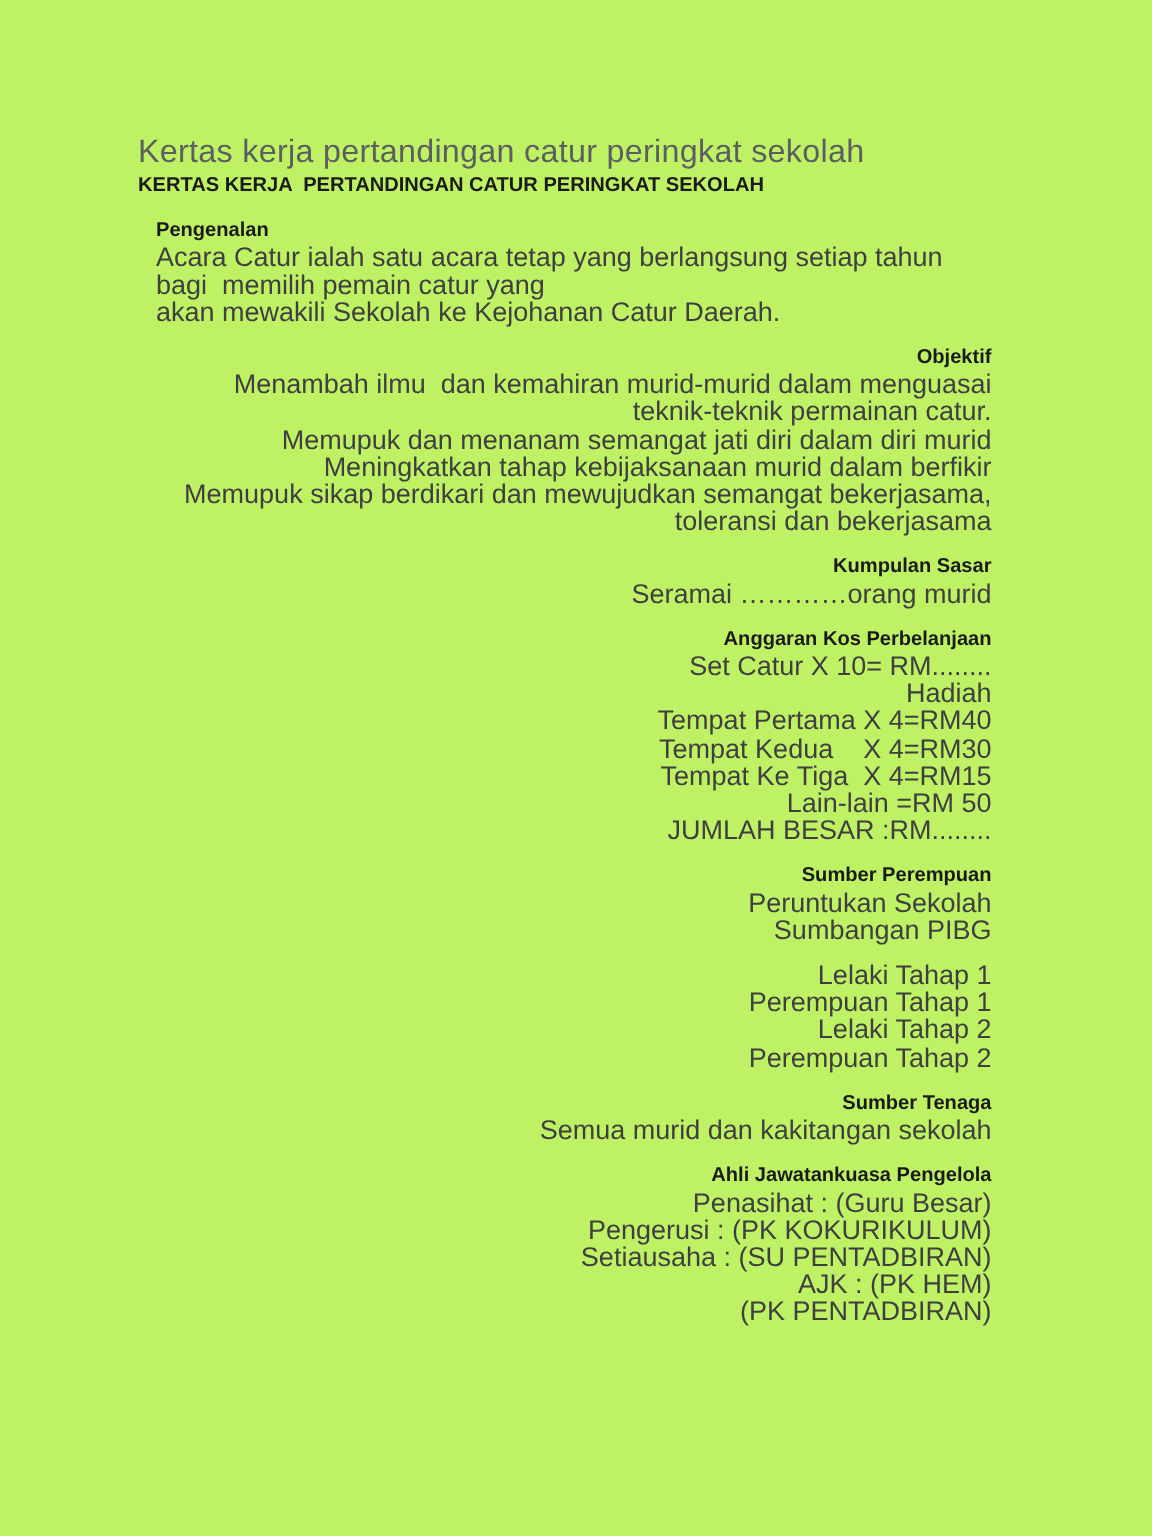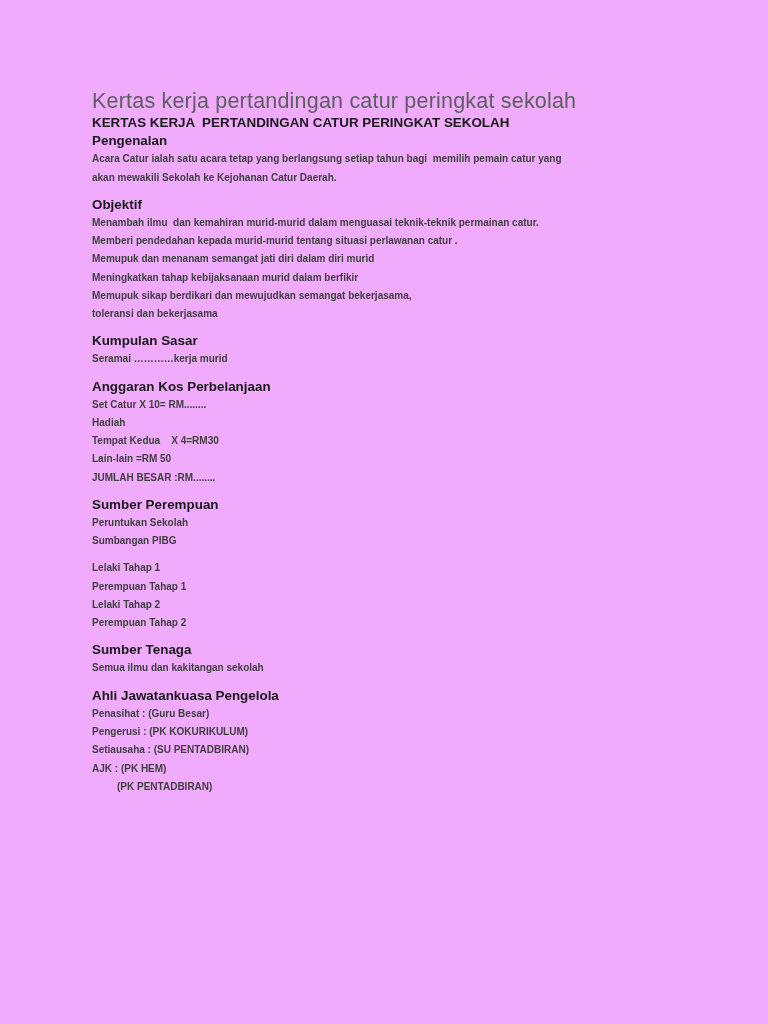--- a/index.html
+++ b/index.html
@@ -4,21 +4,21 @@
 <style>
   html, body {
     margin: 0;
     padding: 0;
     background: #ffffff;
   }
   .page {
     position: relative;
     width: 768px;
     height: 1024px;
-    background: #f0abfc;
+    background: #bef264;
     box-sizing: border-box;
     padding: 88px 95px 0 92px;
     font-family: "Liberation Sans", sans-serif;
     overflow: hidden;
   }
   .doc-title {
     margin: 0;
     font-size: 21.5px;
     font-weight: 400;
     letter-spacing: 0.2px;
@@ -26,84 +26,85 @@
     line-height: 26px;
     white-space: pre-wrap;
   }
   .doc-heading {
     font-size: 13.4px;
     font-weight: 700;
     color: #1a1a1a;
     line-height: 18.2px;
     white-space: pre-wrap;
   }
-  .section { margin: 0; }
-  .section + .section { margin-top: 9px; }
+  .section { margin: 12px; }
+  .section + .section { margin-top: 9px; text-align: right; }
   .section-header {
     font-size: 13.4px;
     font-weight: 700;
     color: #1a1a1a;
     line-height: 18.2px;
     white-space: pre-wrap;
   }
   .line {
-    font-size: 10px;
-    font-weight: 700;
+    font-size: 18px;
+    font-weight: 400;
     color: #3f3f3f;
     line-height: 18.2px;
     white-space: pre-wrap;
   }
 </style>
 </head>
 <body>
 
 <div class="page">
   <h1 class="doc-title">Kertas kerja pertandingan catur peringkat sekolah</h1>
   <div class="doc-heading">KERTAS KERJA  PERTANDINGAN CATUR PERINGKAT SEKOLAH</div>
   <div id="sections">
       <div class="section">
         <div class="section-header">Pengenalan</div>
         <div class="line">Acara Catur ialah satu acara tetap yang berlangsung setiap tahun bagi  memilih pemain catur yang</div>
         <div class="line">akan mewakili Sekolah ke Kejohanan Catur Daerah.</div>
       </div>
       <div class="section">
         <div class="section-header">Objektif</div>
         <div class="line">Menambah ilmu  dan kemahiran murid-murid dalam menguasai teknik-teknik permainan catur.</div>
-        <div class="line">Memberi pendedahan kepada murid-murid tentang situasi perlawanan catur .</div>
         <div class="line">Memupuk dan menanam semangat jati diri dalam diri murid</div>
         <div class="line">Meningkatkan tahap kebijaksanaan murid dalam berfikir</div>
         <div class="line">Memupuk sikap berdikari dan mewujudkan semangat bekerjasama,</div>
         <div class="line">toleransi dan bekerjasama</div>
       </div>
       <div class="section">
         <div class="section-header">Kumpulan Sasar</div>
-        <div class="line">Seramai …………kerja murid</div>
+        <div class="line">Seramai …………orang murid</div>
       </div>
       <div class="section">
         <div class="section-header">Anggaran Kos Perbelanjaan</div>
         <div class="line">Set Catur X 10= RM........</div>
         <div class="line">Hadiah</div>
+        <div class="line">Tempat Pertama X 4=RM40</div>
         <div class="line">Tempat Kedua    X 4=RM30</div>
+        <div class="line">Tempat Ke Tiga  X 4=RM15</div>
         <div class="line">Lain-lain =RM 50</div>
         <div class="line">JUMLAH BESAR :RM........</div>
       </div>
       <div class="section">
         <div class="section-header">Sumber Perempuan</div>
         <div class="line">Peruntukan Sekolah</div>
         <div class="line">Sumbangan PIBG</div>
       </div>
       <div class="section">
         <div class="line">Lelaki Tahap 1</div>
         <div class="line">Perempuan Tahap 1</div>
         <div class="line">Lelaki Tahap 2</div>
         <div class="line">Perempuan Tahap 2</div>
       </div>
       <div class="section">
         <div class="section-header">Sumber Tenaga</div>
-        <div class="line">Semua ilmu dan kakitangan sekolah</div>
+        <div class="line">Semua murid dan kakitangan sekolah</div>
       </div>
       <div class="section">
         <div class="section-header">Ahli Jawatankuasa Pengelola</div>
         <div class="line">Penasihat : (Guru Besar)</div>
         <div class="line">Pengerusi : (PK KOKURIKULUM)</div>
         <div class="line">Setiausaha : (SU PENTADBIRAN)</div>
         <div class="line">AJK : (PK HEM)</div>
         <div class="line">         (PK PENTADBIRAN)</div>
       </div>
     </div>

